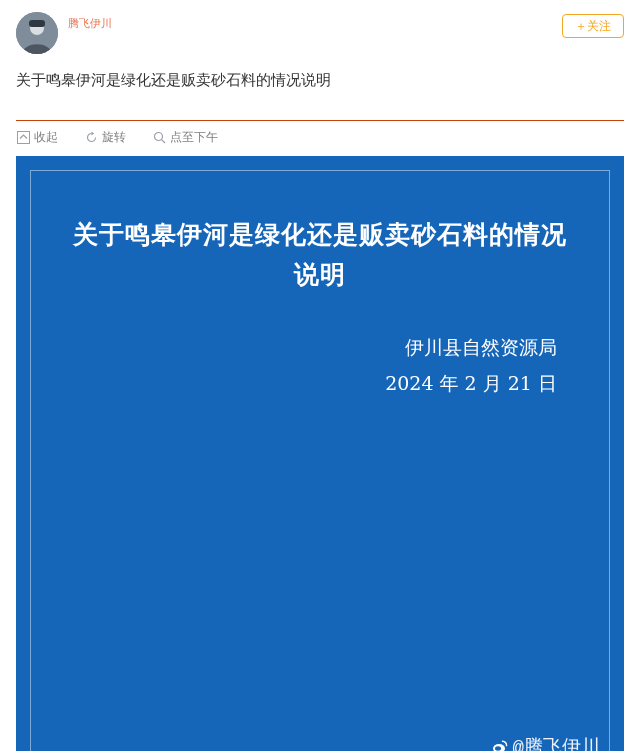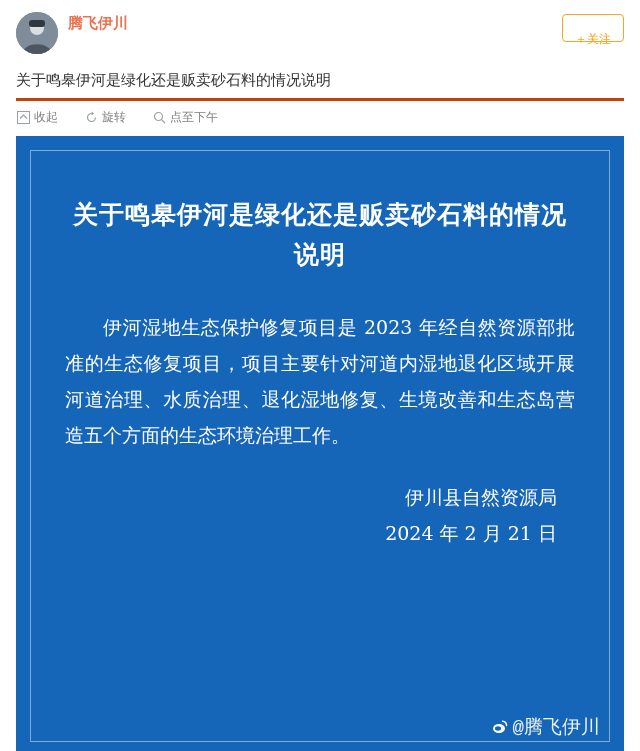--- a/index.html
+++ b/index.html
@@ -38,22 +38,22 @@
     display: block;
   }
   .user-meta {
     margin-left: 10px;
     padding-top: 1px;
     flex: 1 1 auto;
     min-width: 0;
   }
   .user-name {
     color: #eb7350;
-    font-size: 15px;
-    font-weight: bold;
+    font-size: 11px;
+    font-weight: normal;
     line-height: 20px;
     white-space: nowrap;
   }
   .meta-line {
     margin-top: 4px;
     font-size: 12px;
     color: #999999;
     line-height: 17px;
     white-space: nowrap;
   }
@@ -65,33 +65,33 @@
     position: absolute;
     right: 0;
     top: 2px;
     border: 1px solid #f5a623;
     color: #f5a623;
     background: #fff;
     border-radius: 4px;
     font-size: 12px;
     line-height: 22px;
     height: 24px;
-    padding: 13px 12px;
+    padding: 0 12px;
     cursor: pointer;
     white-space: nowrap;
   }
   .post-text {
     margin-top: 14px;
     font-size: 15px;
     line-height: 24px;
     color: #333333;
   }
   .toolbar {
-    margin-top: 6px;
-    border-top: 3px solid #c2410c;
+    margin-top: 28px;
+    border-top: 1px solid #c2410c;
     padding: 8px 0 8px 0;
     display: flex;
     align-items: center;
     font-size: 12px;
     color: #808080;
   }
   .tool-item {
     display: flex;
     align-items: center;
     margin-right: 26px;
@@ -224,21 +224,20 @@
         </svg>
       </span>
       <span>点至下午</span>
     </div>
   </div>
 
   <div class="image-wrap" style="background: rgb(21, 101, 184);">
     <div class="doc-inner">
       <div class="doc-title">关于鸣皋伊河是绿化还是贩卖砂石料的情况说明</div>
       <div class="doc-body">
-        <p>伊河湿地生态保护修复项目是 2023 年经自然资源部批准的生态修复项目，项目主要针对河道内湿地退化区域开展河道治理、水质治理、退化湿地修复、生境改善和生态岛营造五个方面的生态环境治理工作。</p>
       </div>
       <div class="doc-sign">
         <div>伊川县自然资源局</div>
         <div>2024 年 2 月 21 日</div>
       </div>
     </div>
     <div class="watermark">
       <span class="wb-logo">
         <svg width="16" height="16" viewBox="0 0 16 16">
           <ellipse cx="7" cy="9.5" rx="6" ry="4.5" fill="#ffffff"></ellipse>

